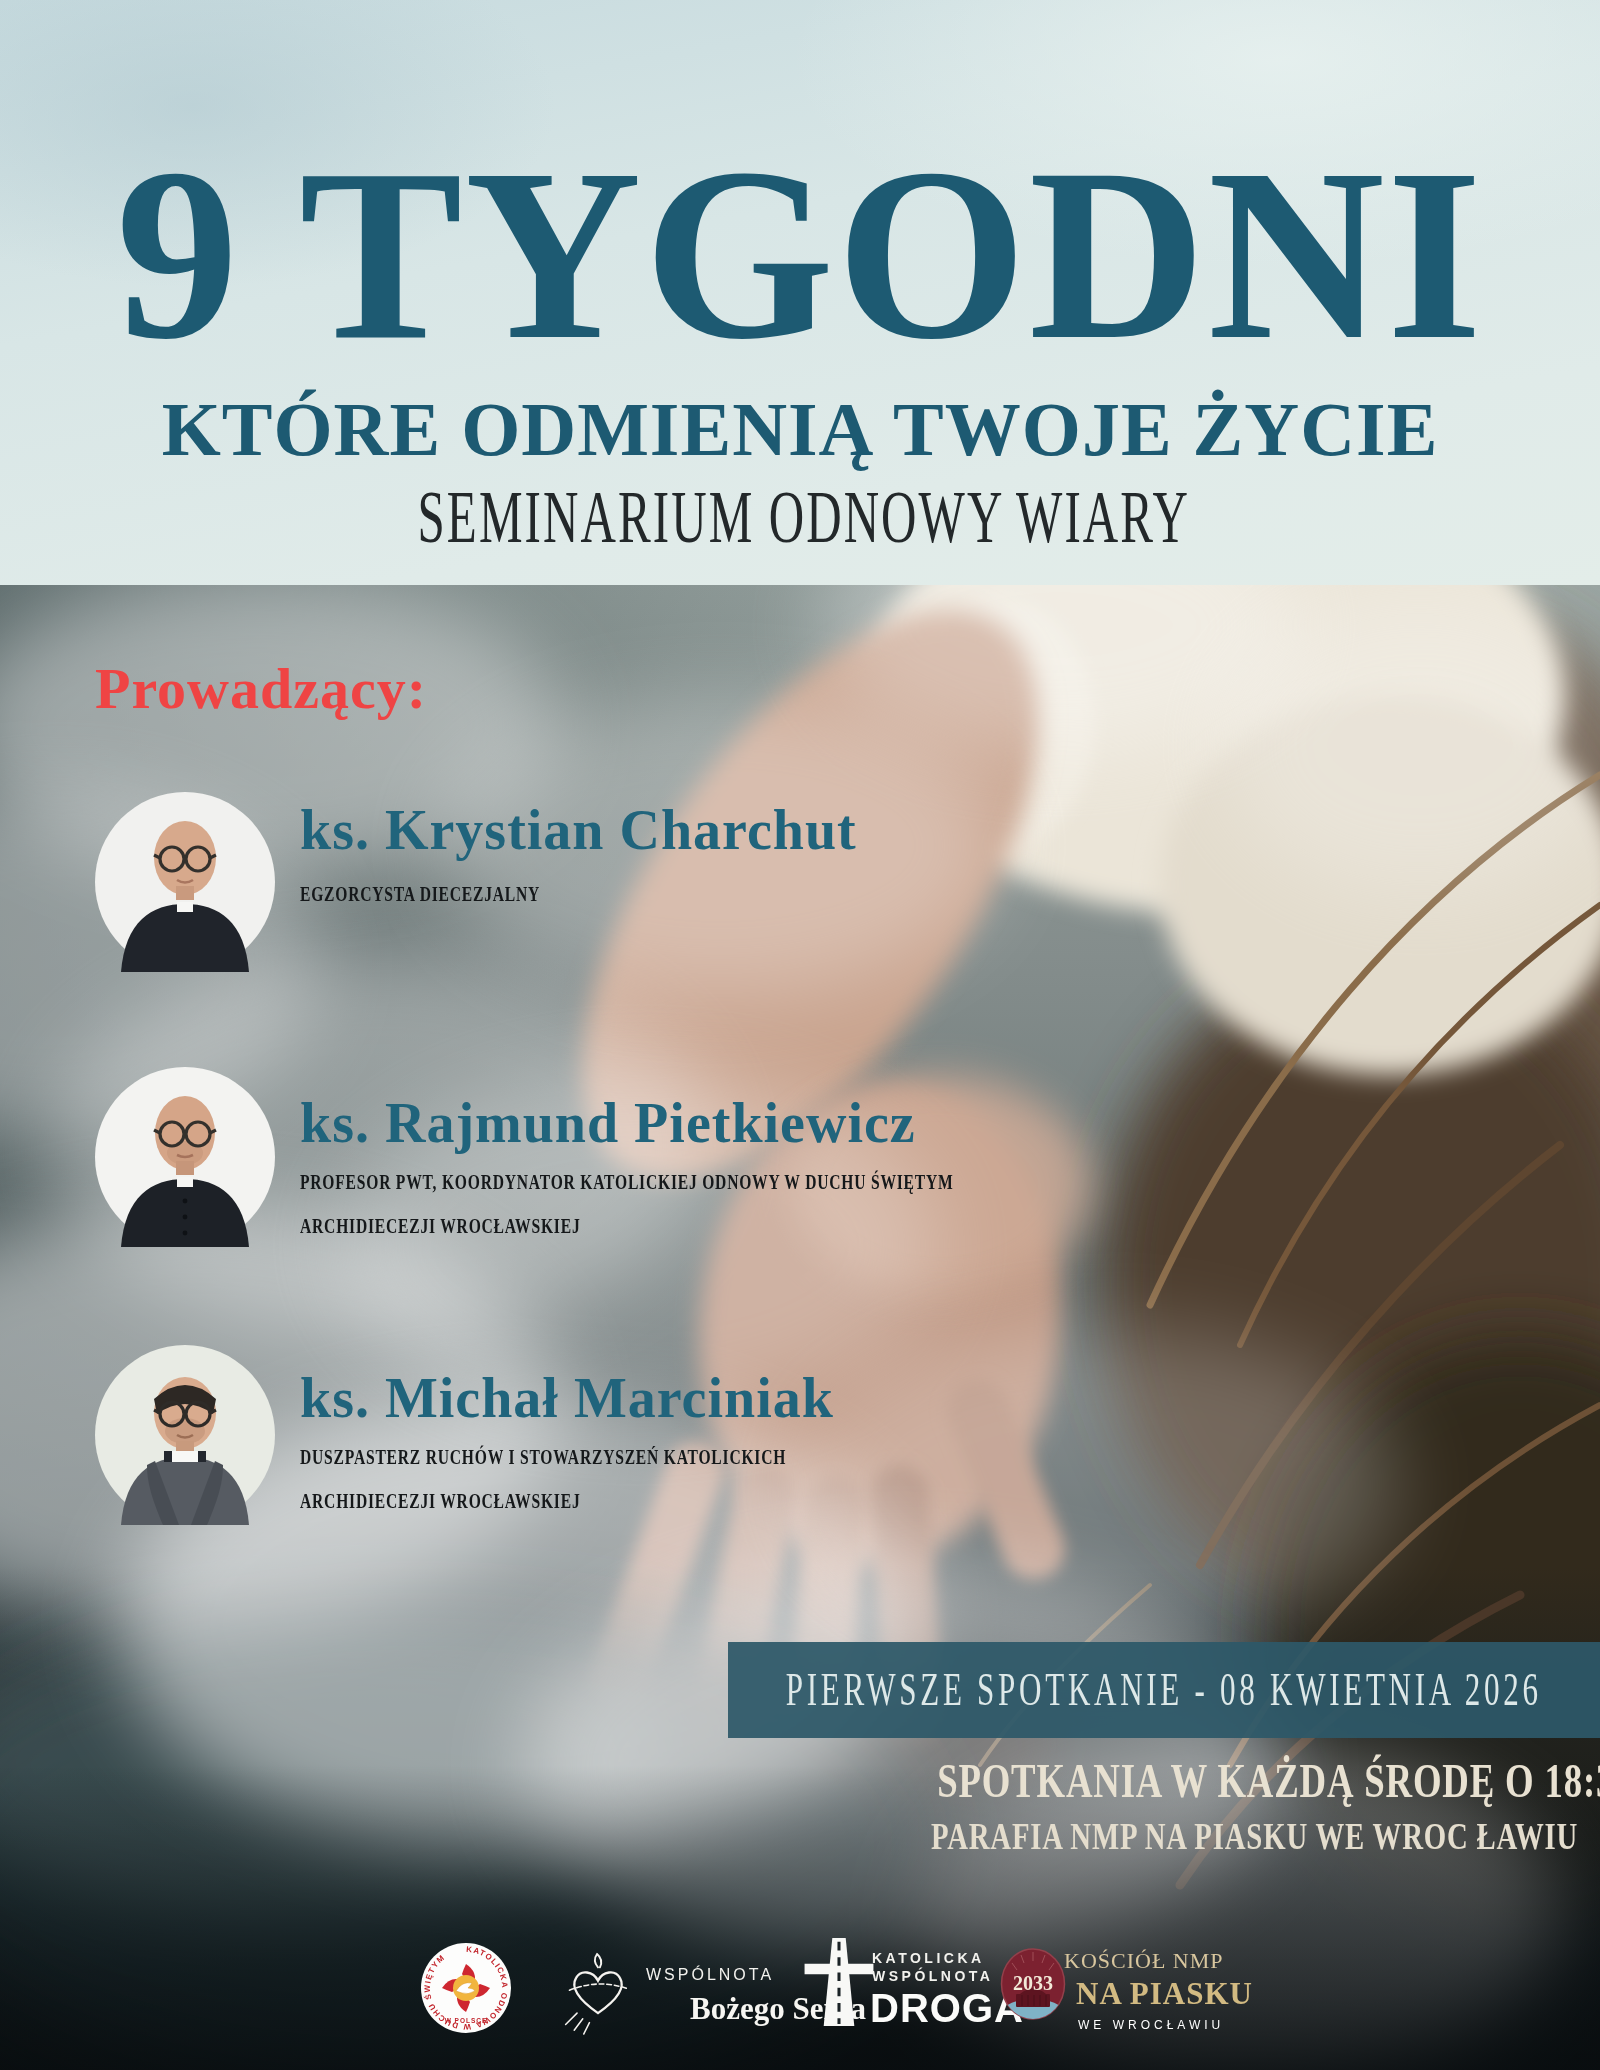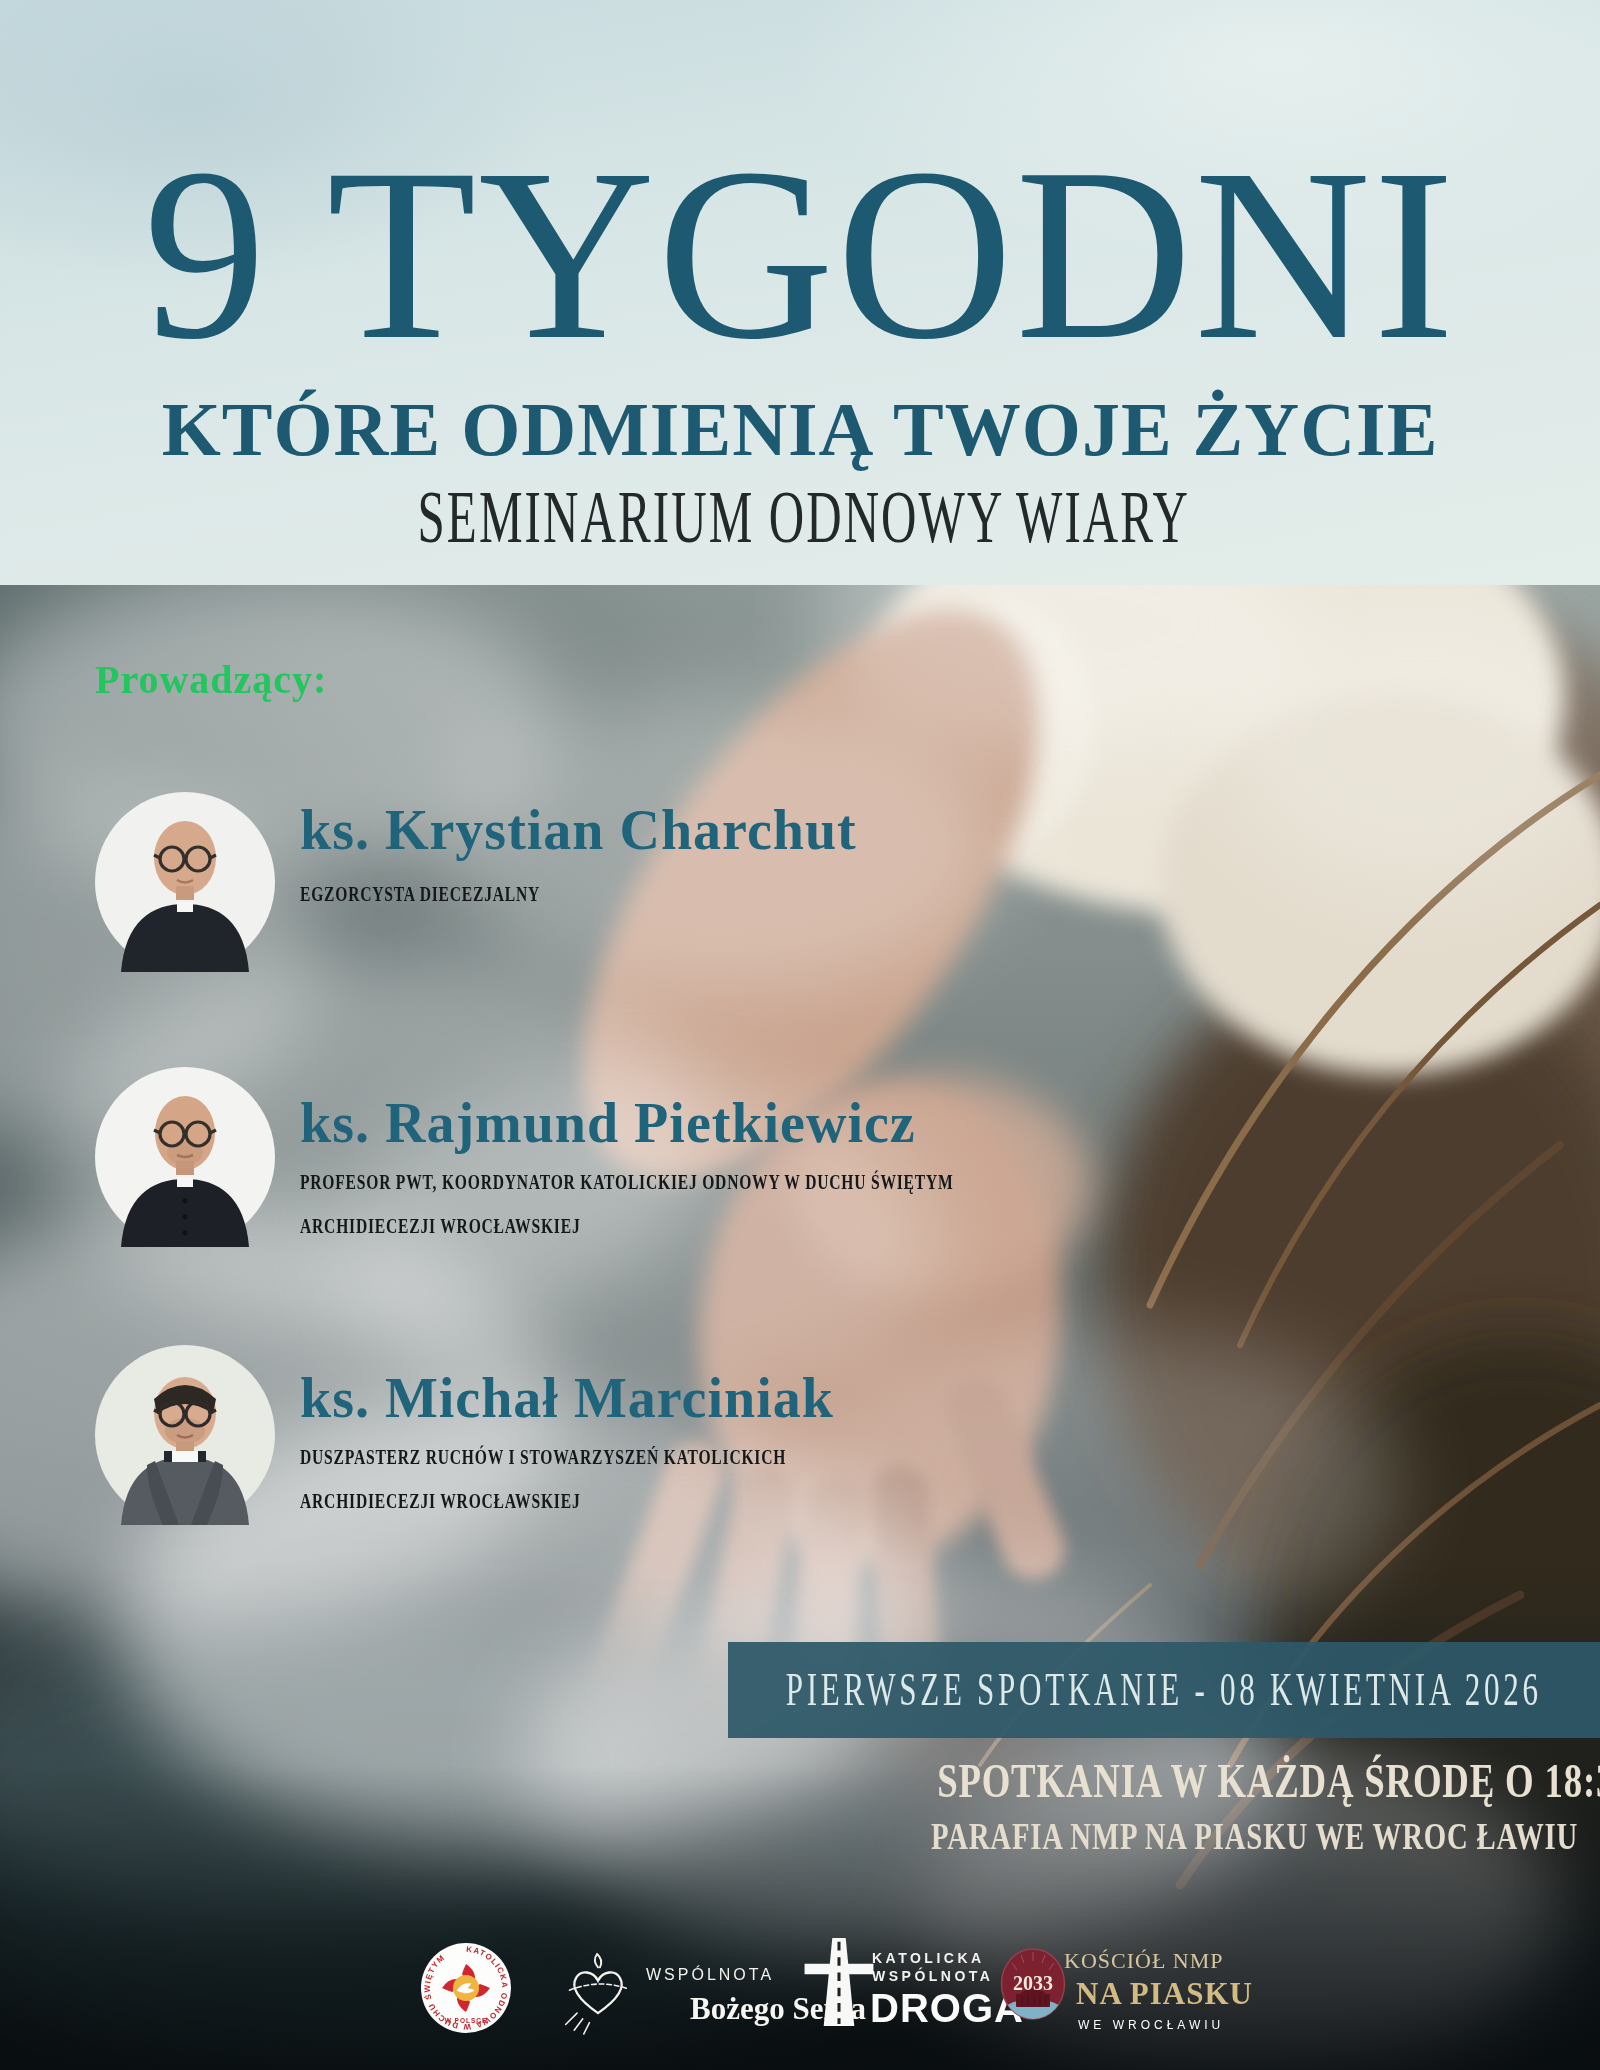--- a/index.html
+++ b/index.html
@@ -21,34 +21,34 @@
     position:absolute;left:0;top:585px;width:1600px;height:1485px;
     background:
       linear-gradient(105deg, rgba(58,74,77,.6) 0%, rgba(58,74,77,.25) 26%, rgba(0,0,0,0) 52%),
       linear-gradient(180deg,#9aa5a2 0%,#8d9794 12%,#848d8c 25%,#76807f 40%,#5f696a 55%,#414c4f 70%,#2a3437 83%,#1d2528 93%,#171e21 100%);
   }
   .scene{position:absolute;left:0;top:585px;width:1600px;height:1485px;z-index:1;}
   
   .txt{position:absolute;z-index:2;white-space:nowrap;}
   .title{
     left:0;top:132px;width:1600px;text-align:center;
-    font-size:245px;line-height:1;font-weight:400;letter-spacing:2px;
+    font-size:245px;line-height:1;font-weight:700;letter-spacing:2px;
     color:#1d5a72;
   }
   .subtitle{
     left:0;top:391px;width:1600px;text-align:center;
     font-size:76px;line-height:1;font-weight:700;color:#1d5a72;letter-spacing:1px;
   }
   .tagline{
     left:4px;top:481px;width:1600px;text-align:center;
     font-size:70px;line-height:1;font-weight:400;color:#23282a;
   }
   .tagline>span{display:inline-block;transform:scale(0.70,1.05);transform-origin:50% 0;letter-spacing:3px;}
   .heading{
-    left:95px;top:660px;font-size:40px;line-height:1;font-weight:700;color:#22c55e;letter-spacing:1px;
+    left:95px;top:660px;font-size:58px;line-height:1;font-weight:700;color:#ef4444;letter-spacing:1px;
   }
   .avatar{position:absolute;z-index:2;width:180px;height:180px;left:95px;}
   .avatar svg{display:block;width:180px;height:180px;}
   .pname{font-size:56px;line-height:1;font-weight:700;color:#20647c;letter-spacing:1px;}
   .prole{font-size:20px;line-height:1;font-weight:700;color:#15181a;}
   .prole>span{display:inline-block;transform:scale(0.78,1.1);transform-origin:0 0;letter-spacing:1px;}
   .pos{position:absolute;z-index:2;white-space:nowrap;}
   
   .banner{
     position:absolute;z-index:2;left:728px;top:1642px;width:872px;height:96px;

